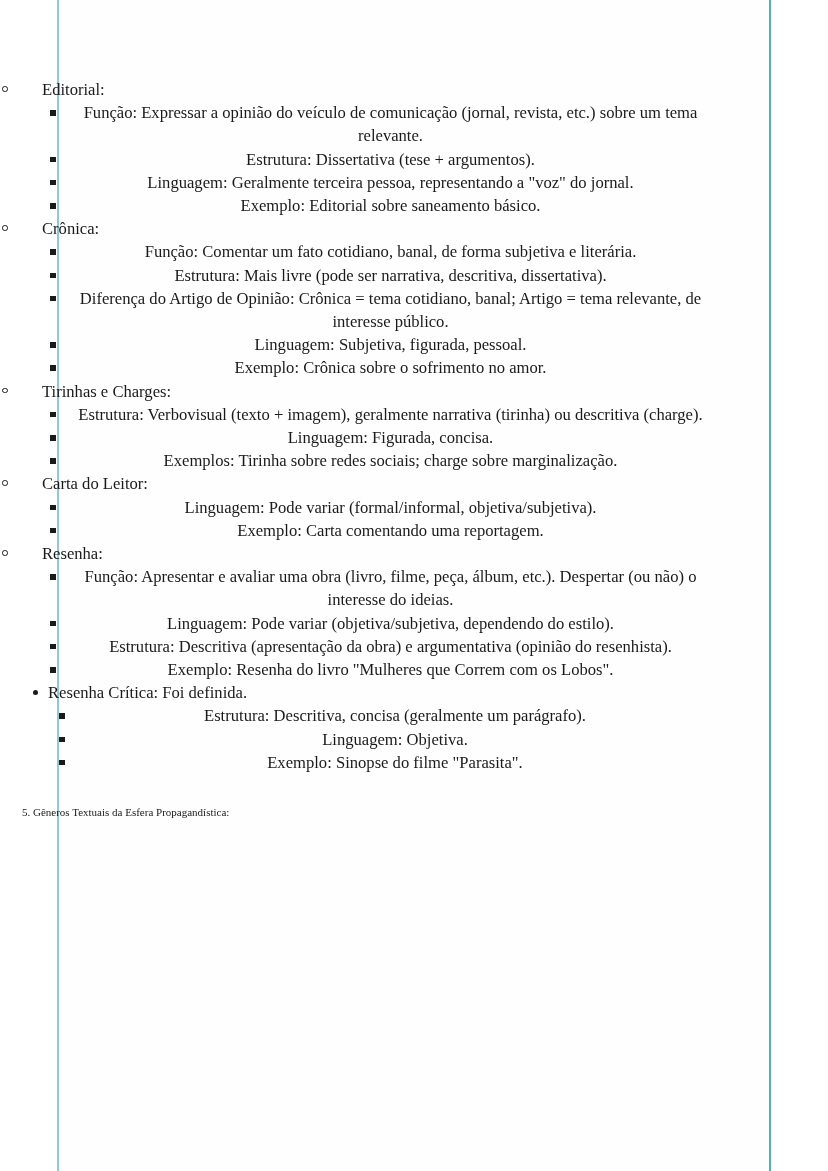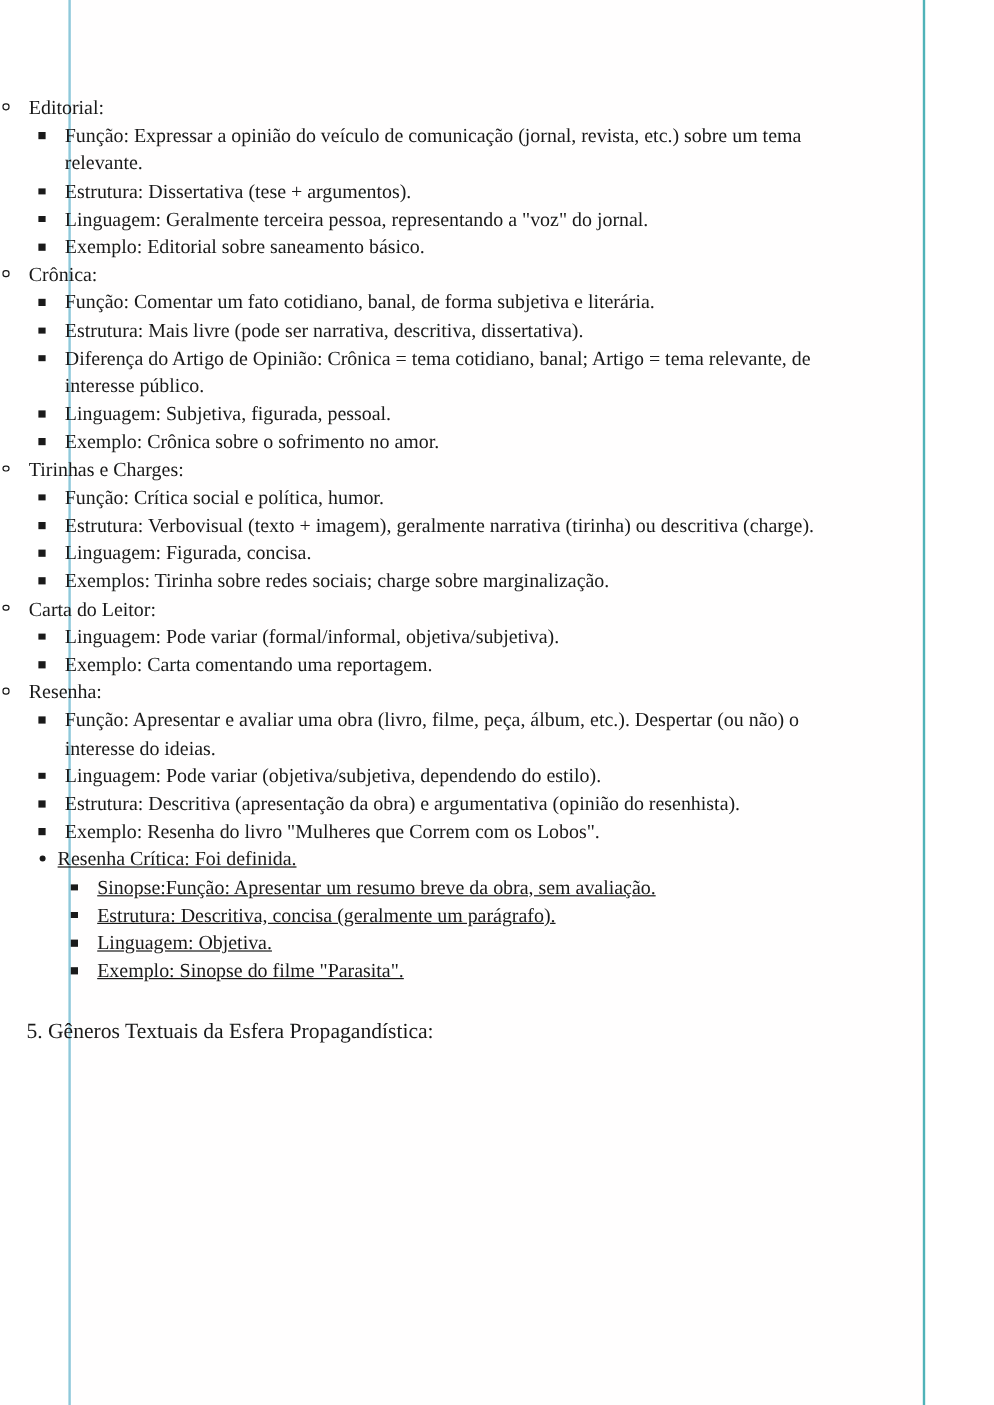--- a/index.html
+++ b/index.html
@@ -51,23 +51,23 @@
 
   li {
     position: relative;
     font-size: 16.6px;
     line-height: 23.2px;
     color: #1a1a1a;
     margin: 0;
     padding: 0;
   }
 
-  .lvl1 > li         { padding-left: 48px; text-decoration: underline; }
-  .lvl2 > li         { padding-left: 24px; }
-  .lvl3 > li         { padding-left: 30px; }
+  .lvl1 > li         { padding-left: 48px; }
+  .lvl2 > li         { padding-left: 42px; }
+  .lvl3 > li         { padding-left: 30px; text-align: center; }
   .lvl3.deep > li    { padding-left: 33px; }
 
   
   li > .bullet {
     position: absolute;
     display: block;
     color: #1a1a1a;
   }
 
   .lvl1 > li > .bullet {
@@ -97,21 +97,21 @@
     height: 5.5px;
     background: #1a1a1a;
   }
 
   .lvl3.deep > li > .bullet { left: 11px; }
 
   .txt { display: block; }
 
   
   .section-head {
-    font-size: 18px;
+    font-size: 11px;
     line-height: 23.2px;
     color: #1a1a1a;
     margin: 0;
     padding-left: 22px;
   }
 
   .spacer-before-head { height: 27px; }
   .spacer-after-head  { height: 23px; }
 </style>
 </head>
@@ -174,24 +174,20 @@
         </li>
       </ul>
     </li>
 
     <li>
       <span class="bullet"></span>
       <span class="txt">Tirinhas e Charges:</span>
       <ul class="lvl3">
         <li>
           <span class="bullet"></span>
-          <span class="txt">Função: Crítica social e política, humor.</span>
-        </li>
-        <li>
-          <span class="bullet"></span>
           <span class="txt">Estrutura: Verbovisual (texto + imagem), geralmente narrativa (tirinha) ou descritiva (charge).</span>
         </li>
         <li>
           <span class="bullet"></span>
           <span class="txt">Linguagem: Figurada, concisa.</span>
         </li>
         <li>
           <span class="bullet"></span>
           <span class="txt">Exemplos: Tirinha sobre redes sociais; charge sobre marginalização.</span>
         </li>
@@ -238,24 +234,20 @@
 
   </ul>
 
   <ul class="lvl1">
     <li>
       <span class="bullet"></span>
       <span class="txt">Resenha Crítica: Foi definida.</span>
       <ul class="lvl3 deep">
         <li>
           <span class="bullet"></span>
-          <span class="txt">Sinopse:Função: Apresentar um resumo breve da obra, sem avaliação.</span>
-        </li>
-        <li>
-          <span class="bullet"></span>
           <span class="txt">Estrutura: Descritiva, concisa (geralmente um parágrafo).</span>
         </li>
         <li>
           <span class="bullet"></span>
           <span class="txt">Linguagem: Objetiva.</span>
         </li>
         <li>
           <span class="bullet"></span>
           <span class="txt">Exemplo: Sinopse do filme "Parasita".</span>
         </li>

